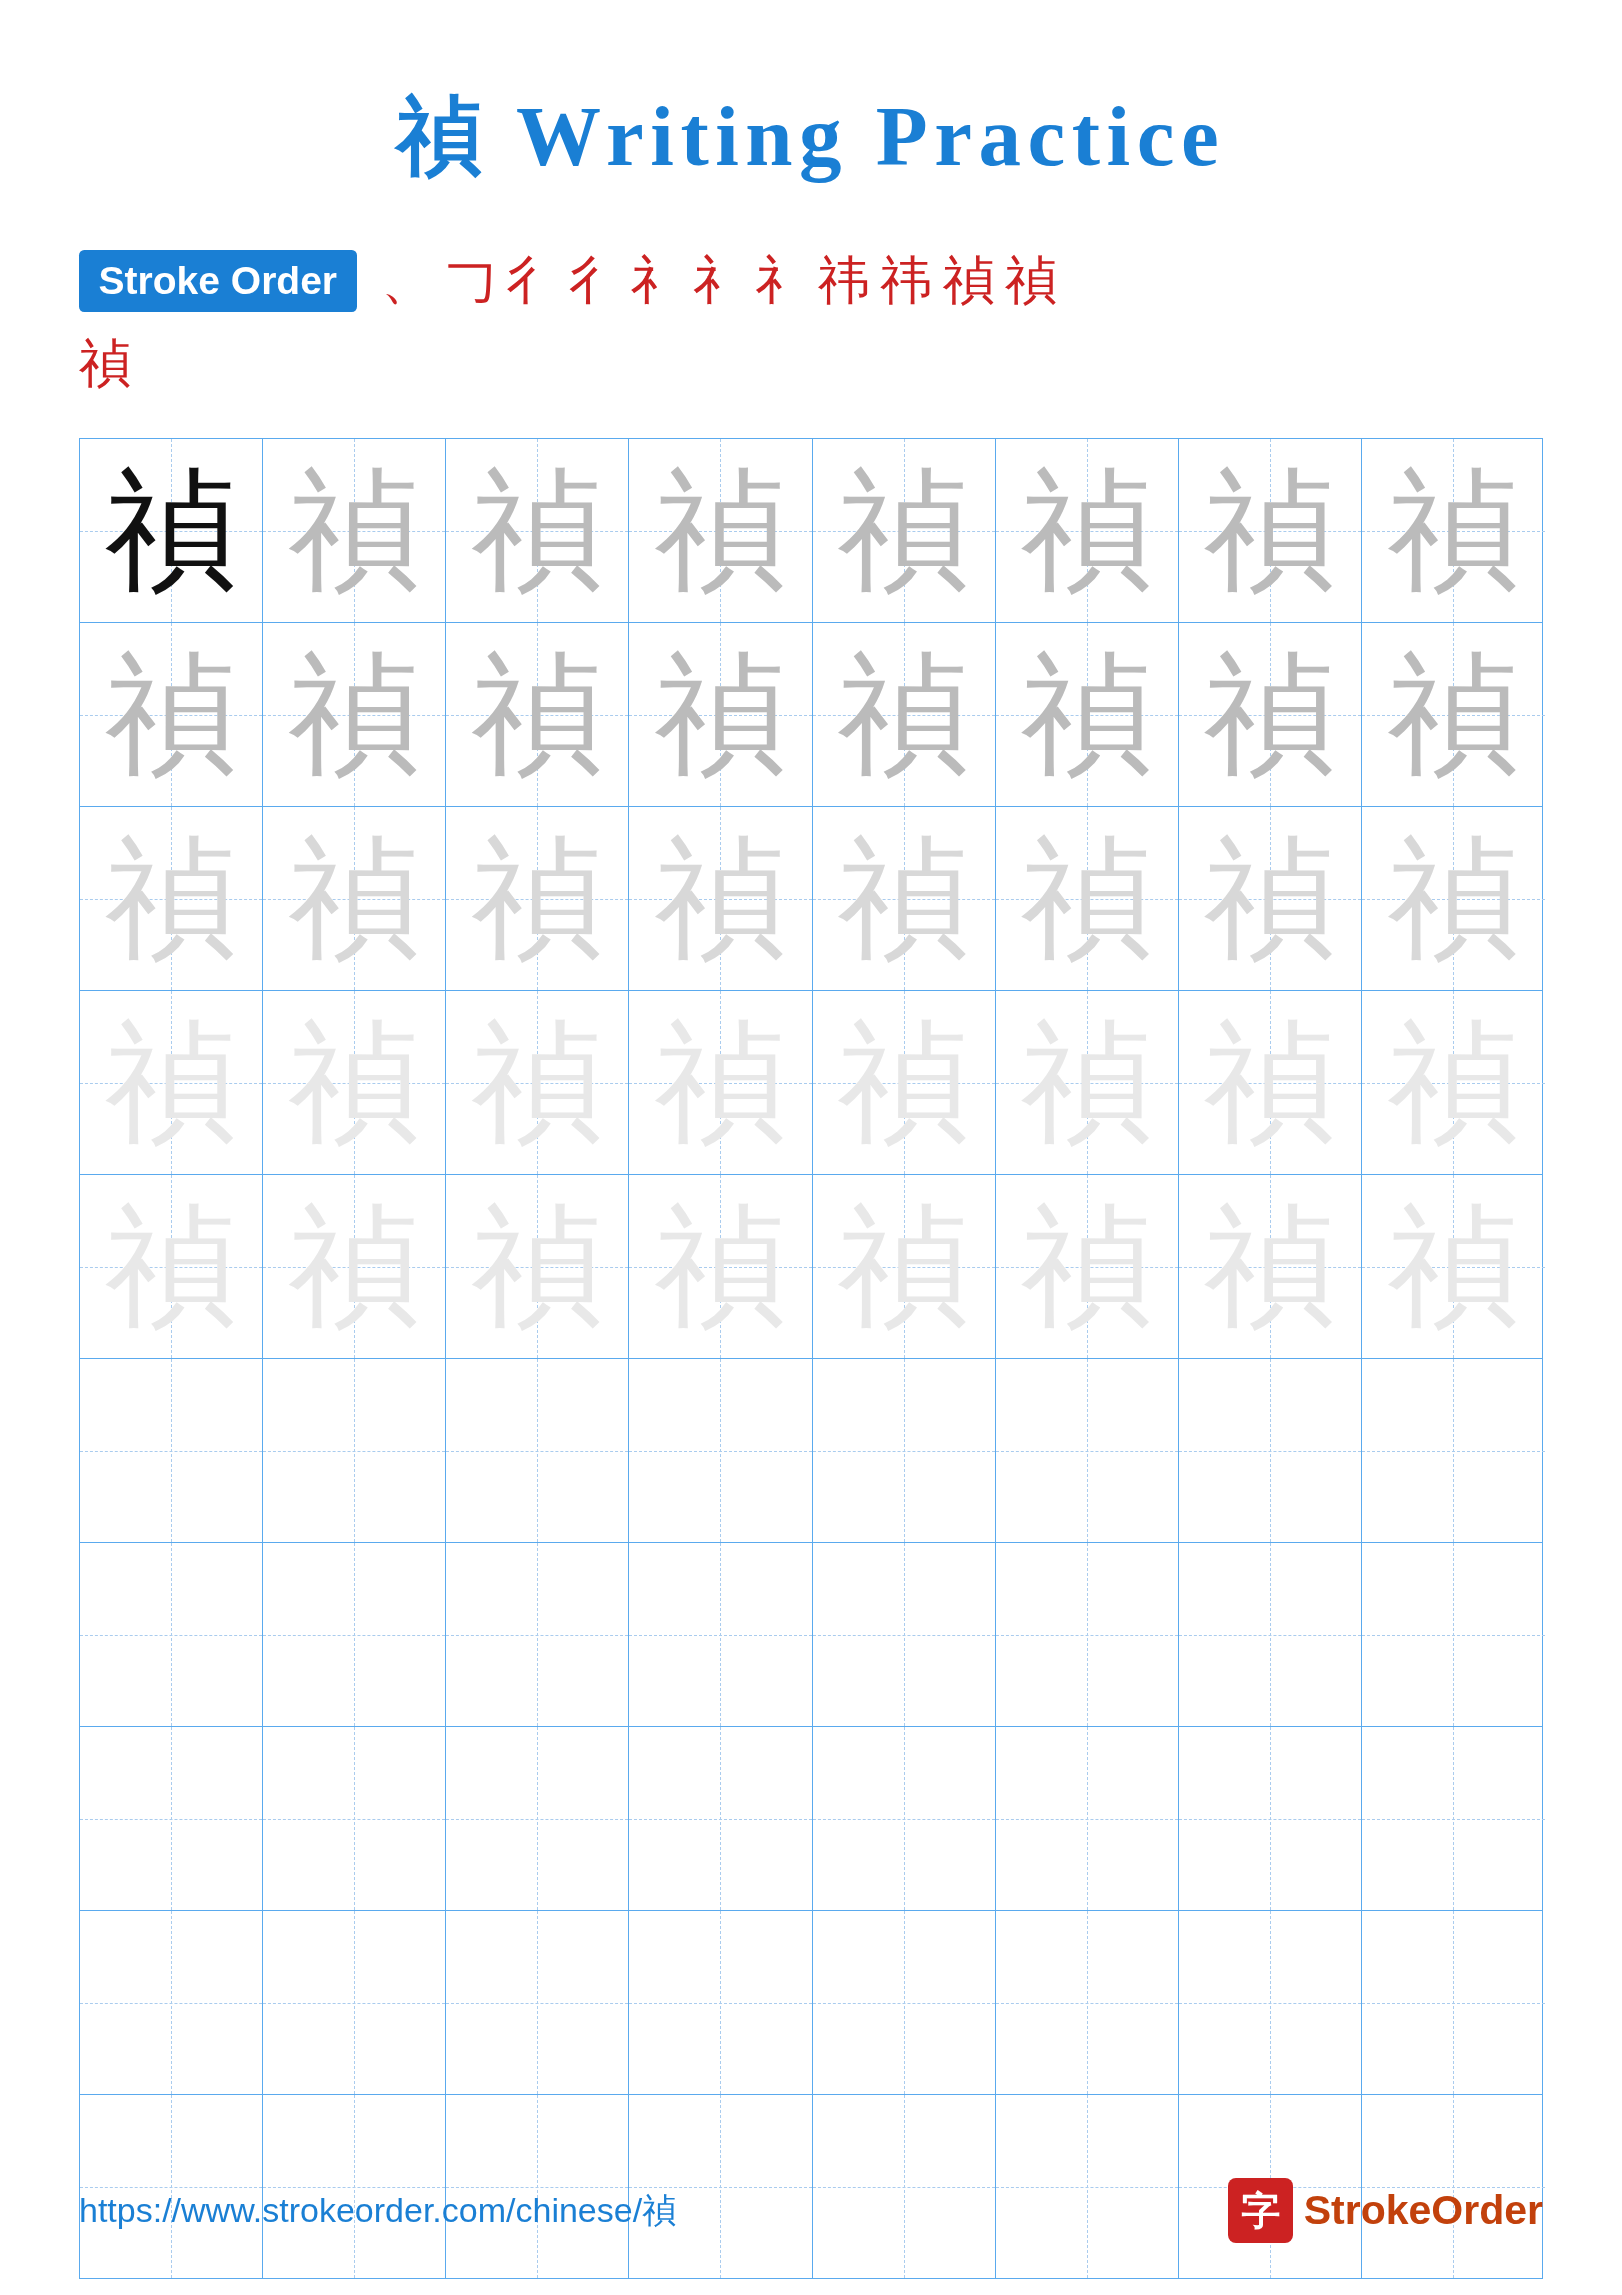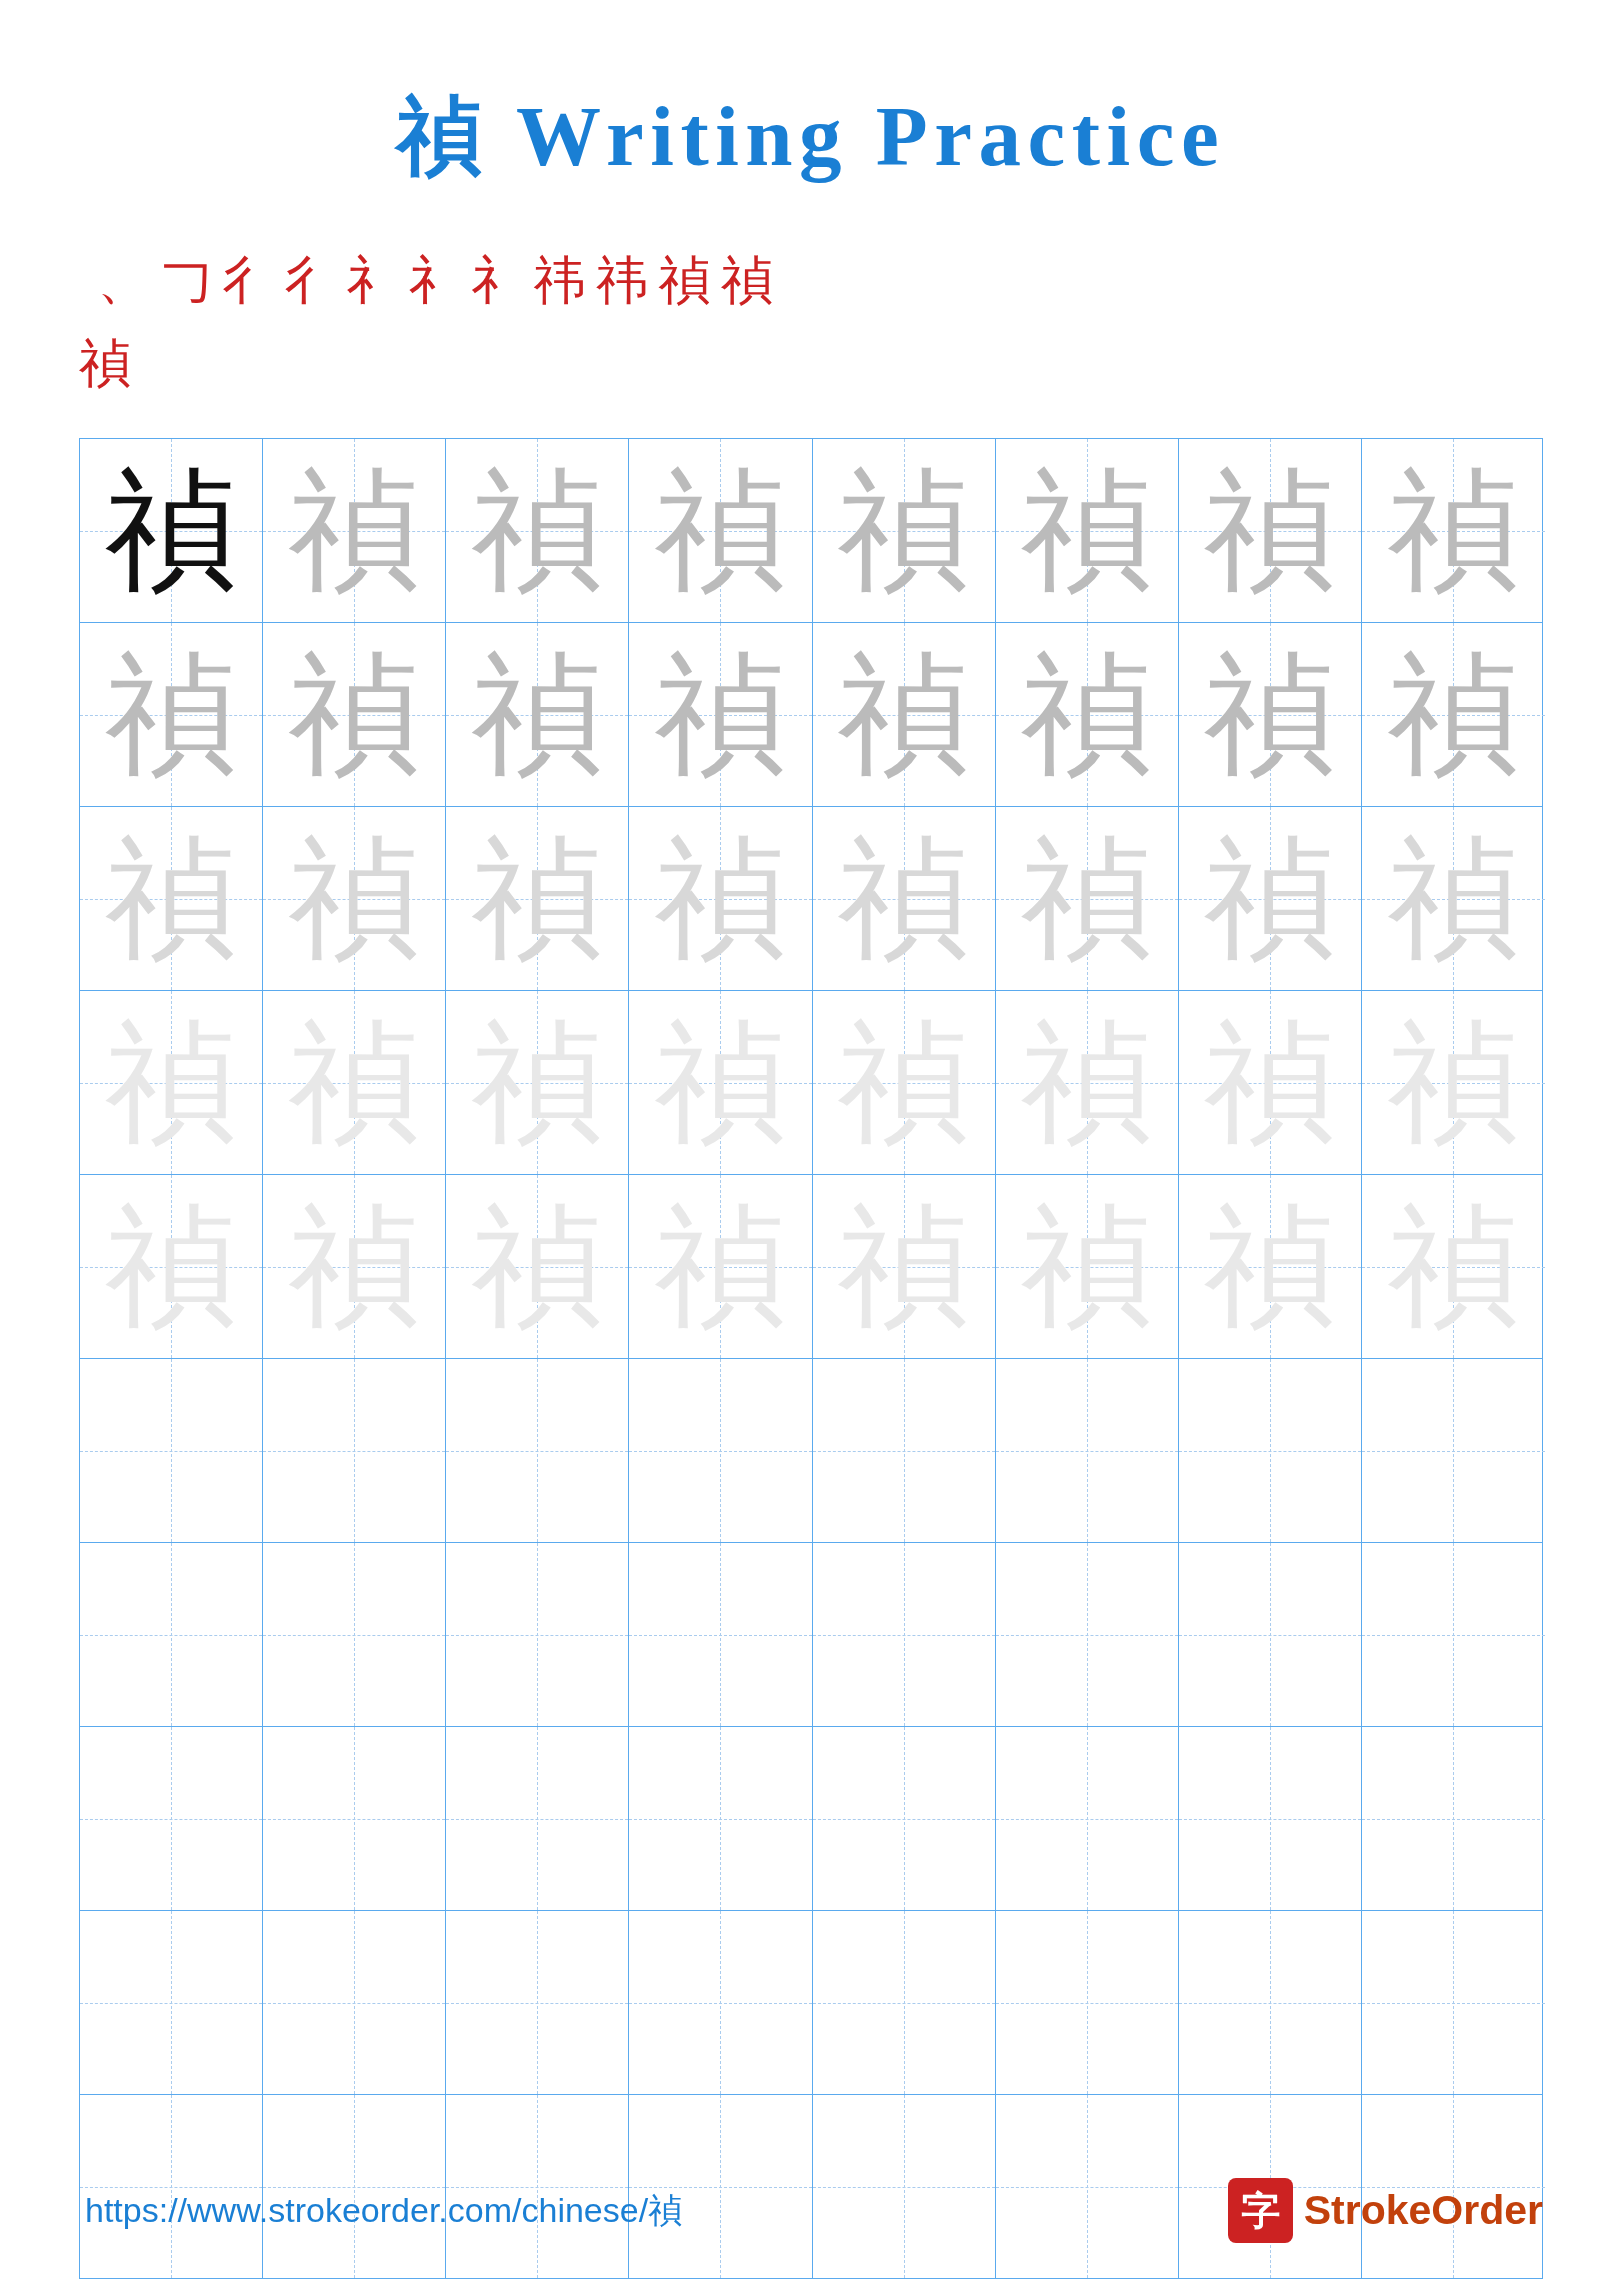--- a/index.html
+++ b/index.html
@@ -142,21 +142,20 @@
       display: flex;
       align-items: center;
       justify-content: space-between;
       padding: 0 79px;
     }
 
     .footer-url {
       font-size: 34px;
       color: #1a7fd4;
       font-family: sans-serif;
-      margin-left: 6px;
     }
 
     .footer-logo {
       display: flex;
       align-items: center;
       gap: 10.5px;
     }
 
     .footer-logo-icon {
       background: #cc2222;
@@ -179,20 +178,21 @@
     }
   </style>
 </head>
 <body>
 
 <div class="page-title">
   <span>禎</span><span> Writing Practice</span>
 </div>
 
 <div class="stroke-order-section">
+  <div class="stroke-order-badge">Stroke Order</div>
   <div class="stroke-order-chars">
     <span class="stroke-char">、</span>
     <span class="stroke-char">𠃌</span>
     <span class="stroke-char">彳</span>
     <span class="stroke-char">彳</span>
     <span class="stroke-char">礻</span>
     <span class="stroke-char">礻</span>
     <span class="stroke-char">礻</span>
     <span class="stroke-char">祎</span>
     <span class="stroke-char">祎</span>

